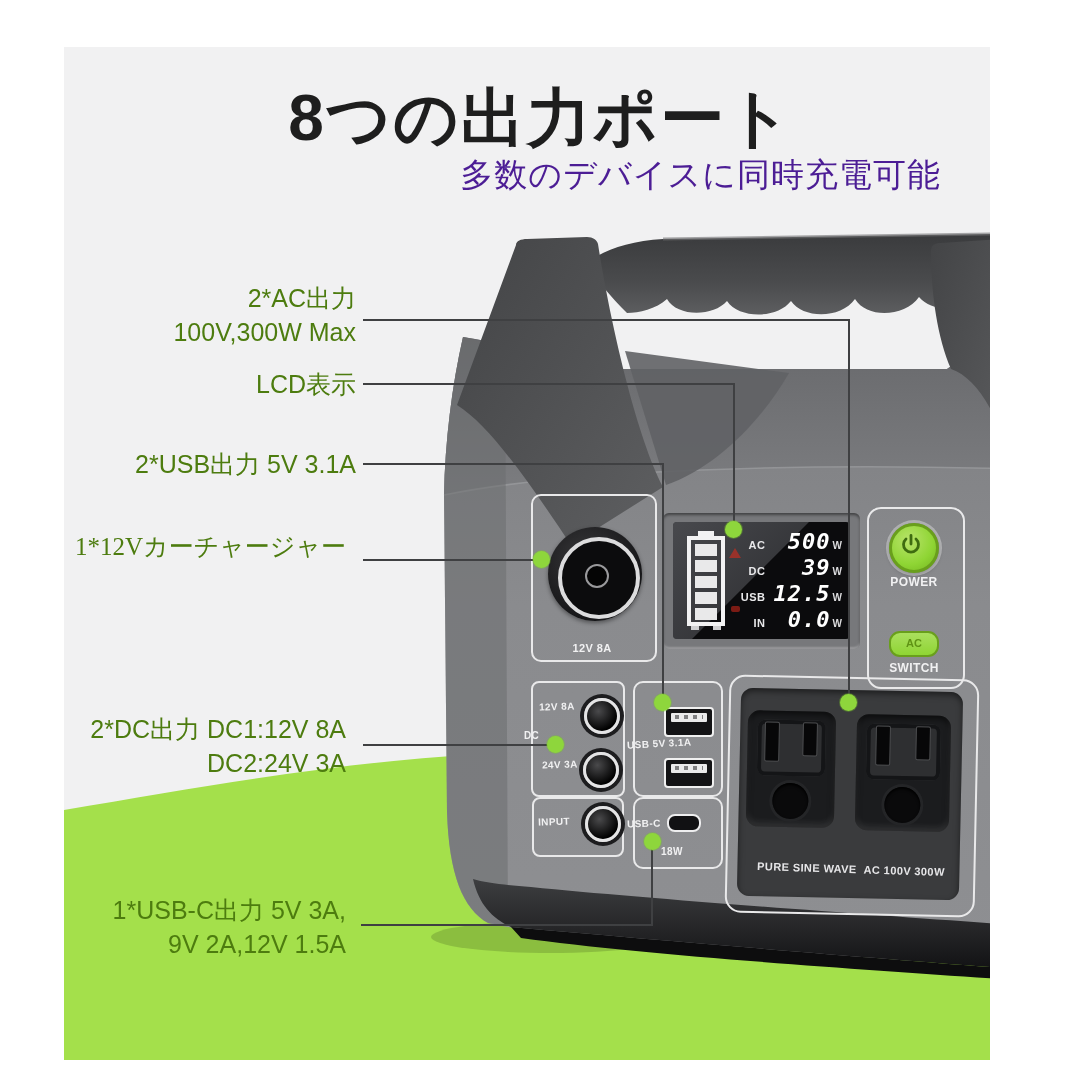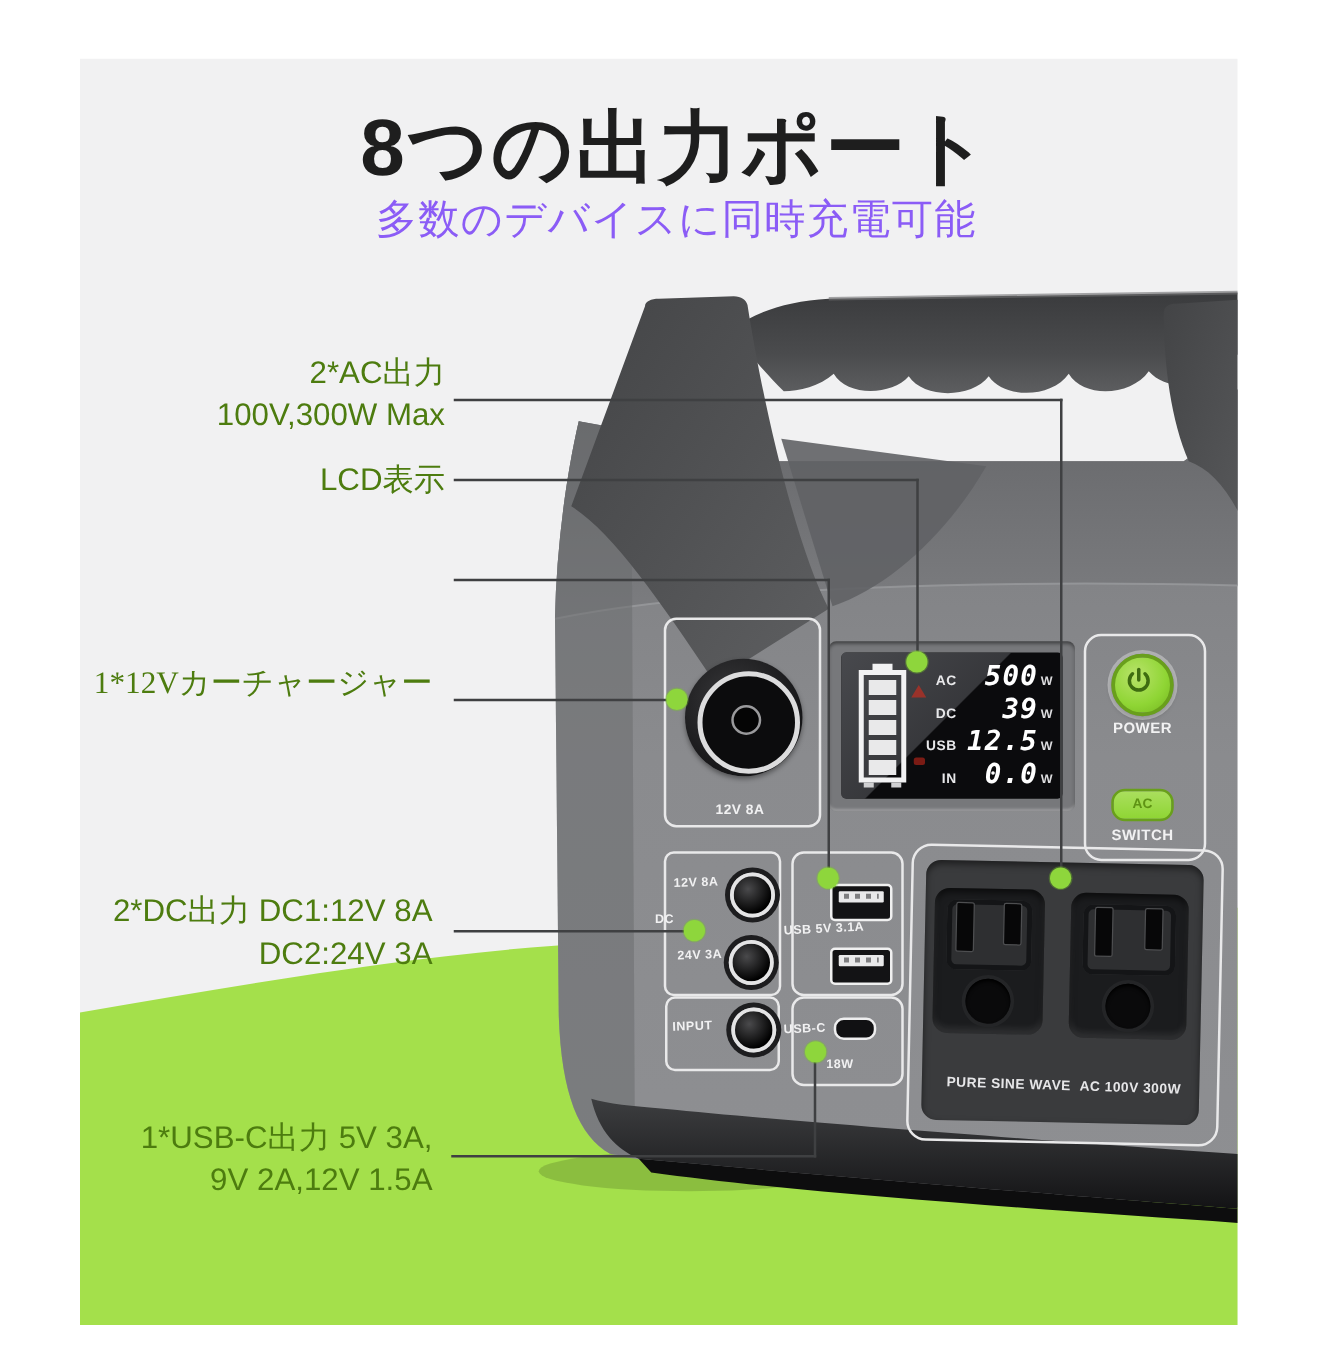--- a/index.html
+++ b/index.html
@@ -5,21 +5,21 @@
   html,body{margin:0;padding:0;background:#ffffff;}
   #stage{position:relative;width:1066px;height:1080px;background:#ffffff;overflow:hidden;
          font-family:"Liberation Sans","DejaVu Sans",sans-serif;}
   #content{position:absolute;left:64px;top:30px;width:926px;height:1013px;background:#f1f1f2;overflow:hidden;margin-top:17px;}
   #canvas{position:absolute;left:-53px;top:-30px;width:1066px;height:1080px;}
 
   .abs{position:absolute;}
 
   
   .title{left:130px;top:58px;width:800px;text-align:center;font-size:64px;font-weight:bold;color:#1e1e1e;letter-spacing:2px;}
-  .subtitle{left:130px;top:136px;width:800px;text-align:center;font-size:33px;color:#8b5cf6;letter-spacing:1px;}
+  .subtitle{left:130px;top:136px;width:800px;text-align:right;font-size:33px;color:#4c1d95;letter-spacing:1px;}
 
   
   .callout{color:#4d7c0f;font-size:25px;line-height:34px;text-align:right;}
   
   .cline{background:#3f4042;}
   .cline.h{height:2px;}
   .cline.v{width:2px;}
   .dot{width:17px;height:17px;border-radius:50%;background:#8ed63c;box-shadow:0 0 0 1px rgba(120,200,40,.35);z-index:40;}
 
   
@@ -221,20 +221,23 @@
       <span>PURE SINE WAVE</span>&nbsp;&nbsp;<span>AC 100V 300W</span>
     </div>
 
     <div class="abs callout" style="left:60px;top:264px;width:285px;z-index:30;">
       <div>2*AC出力</div>
           <div>100V,300W Max</div>
     </div>
     <div class="abs callout" style="left:60px;top:350px;width:285px;z-index:30;">
       <div>LCD表示</div>
     </div>
+    <div class="abs callout" style="left:60px;top:430px;width:285px;z-index:30;">
+      <div>2*USB出力 5V 3.1A</div>
+    </div>
     <div class="abs callout" style="left:55px;top:513px;width:280px;z-index:30;font-family:Liberation Serif, serif;">
       <div>1*12Vカーチャージャー</div>
     </div>
     <div class="abs callout" style="left:55px;top:695px;width:280px;z-index:30;">
       <div>2*DC出力 DC1:12V 8A</div>
           <div>DC2:24V 3A</div>
     </div>
     <div class="abs callout" style="left:55px;top:876px;width:280px;z-index:30;">
       <div>1*USB-C出力 5V 3A,</div>
           <div>9V 2A,12V 1.5A</div>

